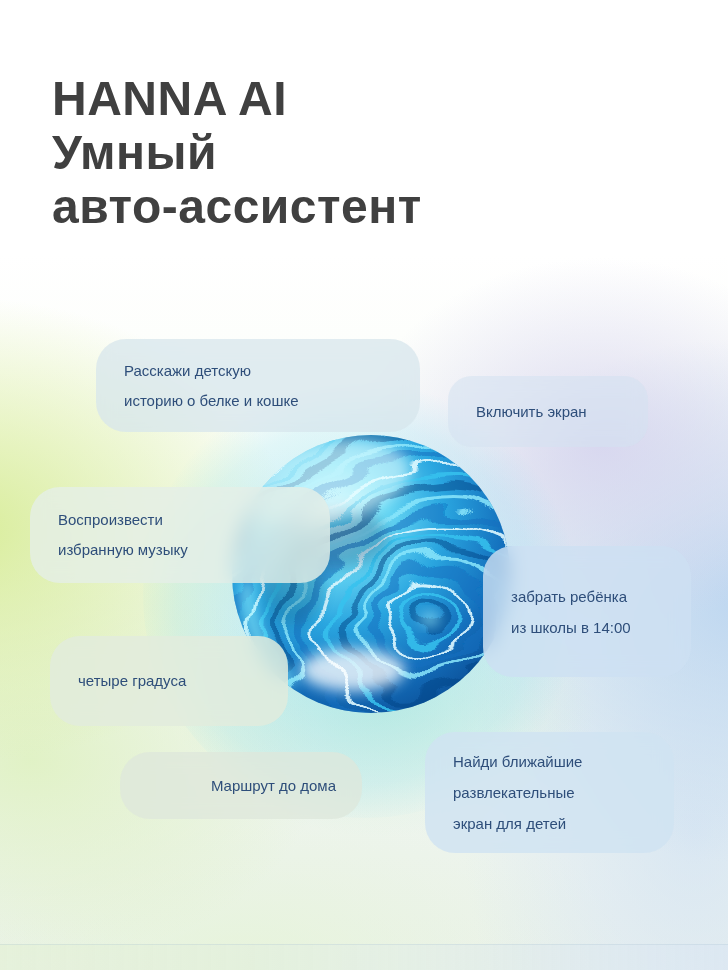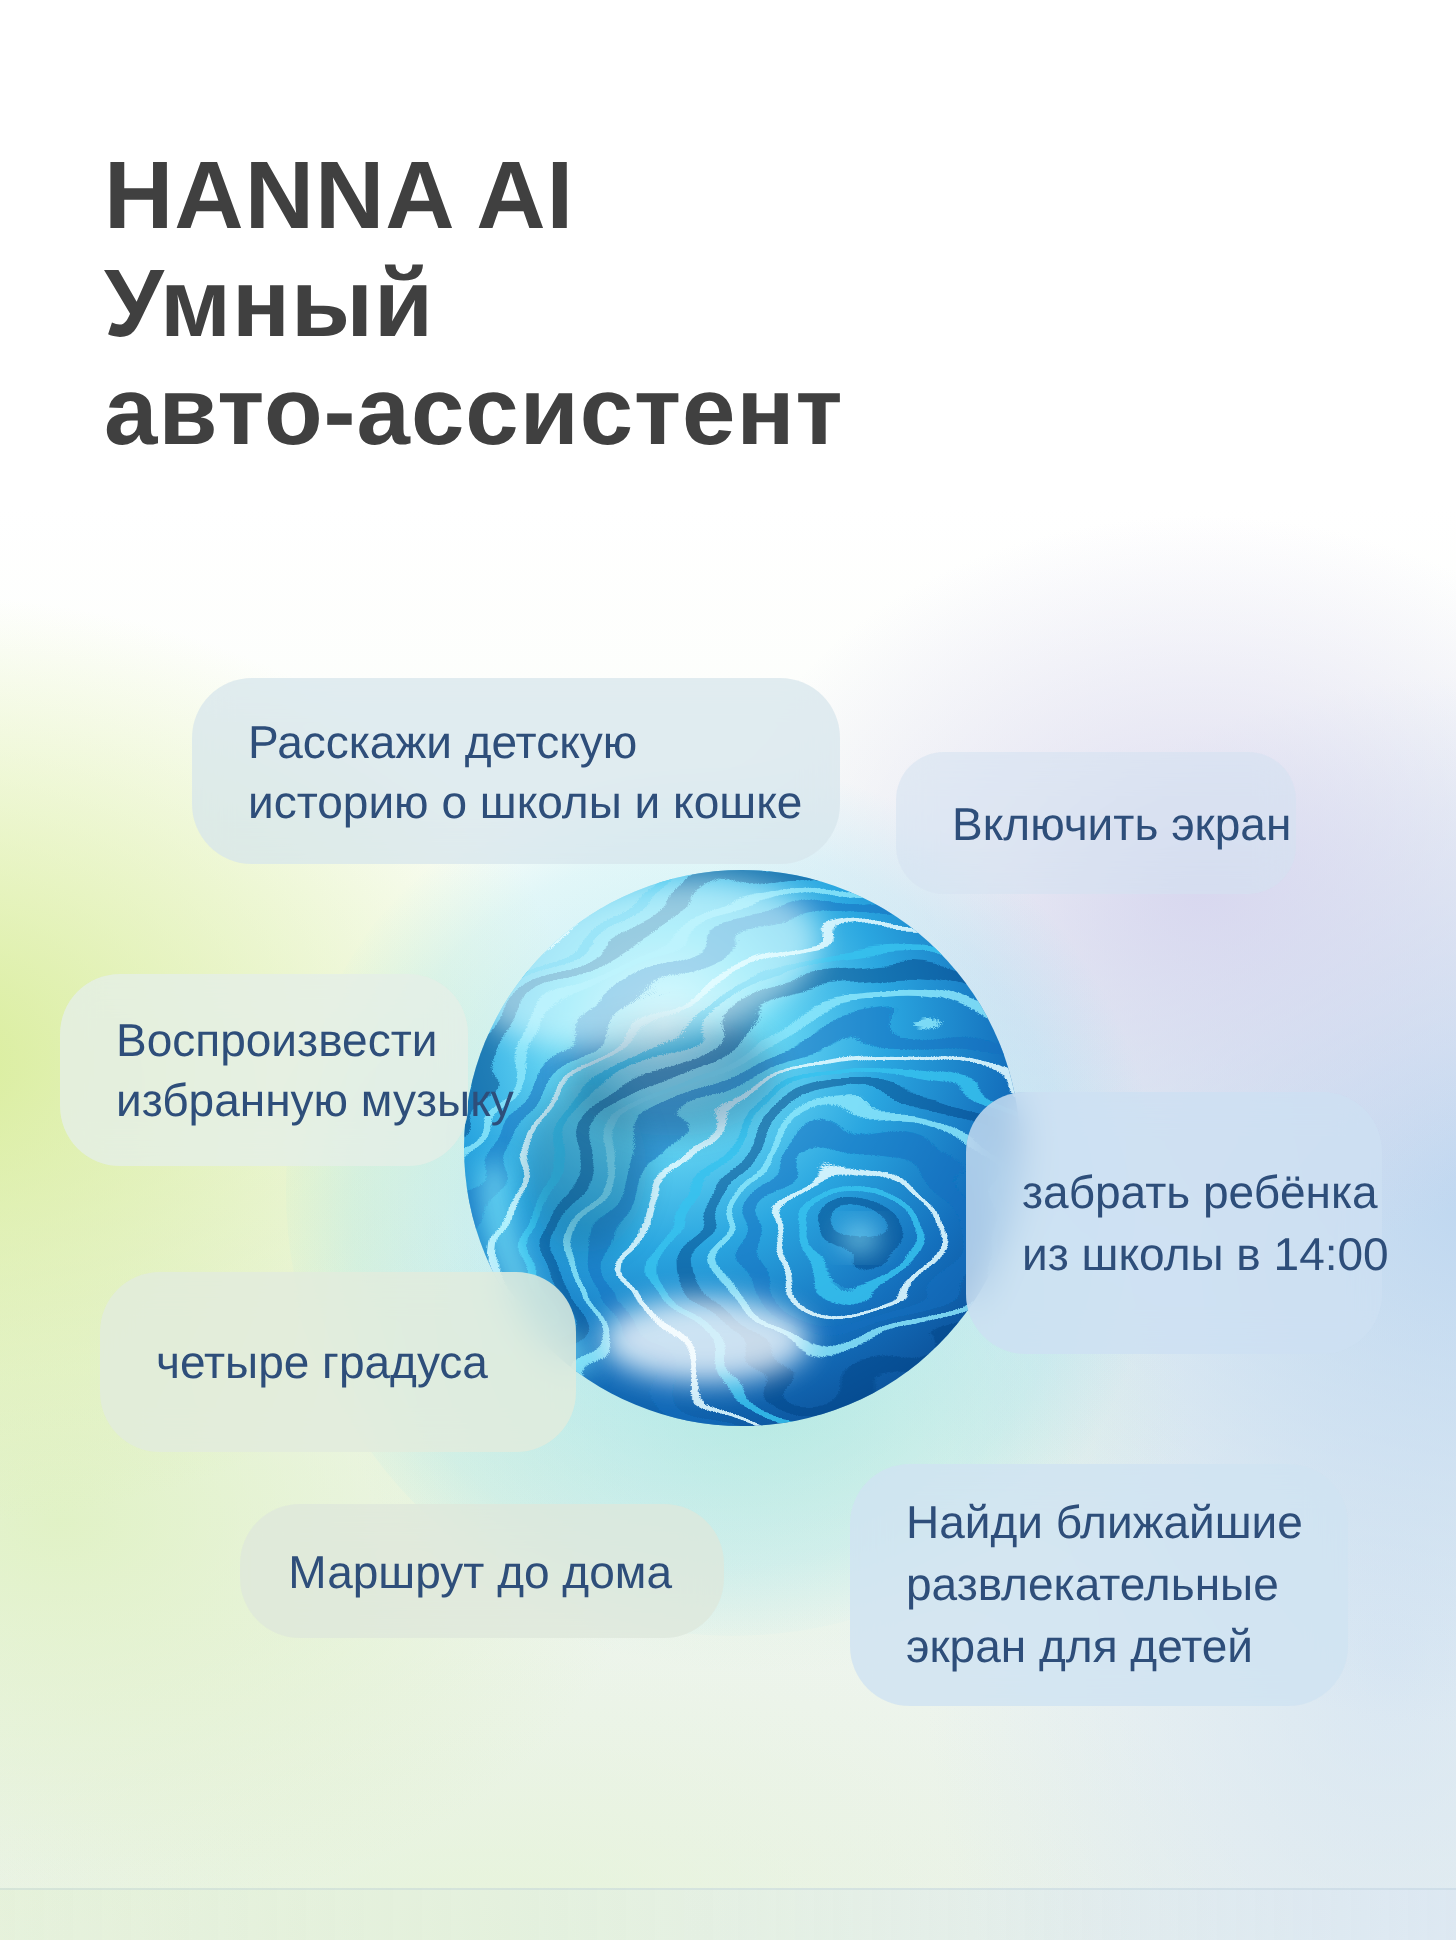--- a/index.html
+++ b/index.html
@@ -33,27 +33,27 @@
     position:absolute;left:143px;top:372px;width:446px;height:446px;z-index:1;border-radius:50%;
     background:radial-gradient(circle at 48% 52%, rgba(112,216,246,0.50), rgba(112,216,246,0.18) 55%, rgba(112,216,246,0) 68%);
   }
   .sphere{
     position:absolute;left:231px;top:434px;width:280px;height:280px;z-index:2;
   }
   .bubble{
     position:absolute;z-index:4;border-radius:30px;
     display:flex;flex-direction:column;justify-content:center;align-items:flex-start;
     padding:0 26px 0 28px;box-sizing:border-box;
-    color:#2e4e7a;font-size:23px;line-height:30px;
+    color:#2e4e7a;font-size:15px;line-height:30px;
     -webkit-backdrop-filter:blur(9px);backdrop-filter:blur(9px);
   }
   .bubble .line{white-space:nowrap;}
   .b1{left:96px; top:339px; width:324px; height:93px; background:rgba(214,228,236,0.72);}
   .b2{left:448px;top:376px; width:200px; height:71px; background:rgba(212,226,240,0.55);border-radius:24px;}
-  .b3{left:30px; top:487px; width:204px; height:96px; background:rgba(229,239,231,0.80);}
+  .b3{left:30px; top:487px; width:300px; height:96px; background:rgba(229,239,231,0.80);}
   .b4{left:483px;top:546px; width:208px; height:131px;background:rgba(205,224,242,0.80);line-height:31px;}
   .b5{left:50px; top:636px; width:238px; height:90px; background:rgba(226,235,221,0.82);}
   .b6{left:120px;top:752px; width:242px; height:67px; background:rgba(221,231,219,0.75);align-items:flex-end;}
   .b7{left:425px;top:732px; width:249px; height:121px;background:rgba(208,227,242,0.82);line-height:31px;justify-content:center;}
 </style>
 </head>
 <body>
 
 <div class="bg"></div>
 <div class="footer-band"></div>
@@ -117,21 +117,21 @@
     <ellipse cx="62" cy="150" rx="30" ry="42" fill="#0f4c70" opacity="0.28" filter="url(#soft)"></ellipse>
     <ellipse cx="92" cy="48" rx="88" ry="40" fill="#eaffff" opacity="0.55" filter="url(#soft)" transform="rotate(-10 92 48)"></ellipse>
     <ellipse cx="122" cy="236" rx="52" ry="21" fill="#ffffff" opacity="0.78" filter="url(#soft)"></ellipse>
     <path d="M 16 148 A 126 126 0 0 0 62 250" stroke="#8df2ff" stroke-width="10" fill="none" opacity="0.9" filter="url(#soft)"></path>
     <ellipse cx="199" cy="185" rx="9" ry="6" fill="#9ff0ff" opacity="0.9" filter="url(#soft)"></ellipse>
   </g>
 </svg>
 
 <div class="bubble b1">
   <div class="line">Расскажи детскую</div>
-  <div class="line">историю о школы и кошке</div>
+  <div class="line">историю о белке и кошке</div>
 </div>
 
 <div class="bubble b2">
   <div class="line">Включить экран</div>
 </div>
 
 <div class="bubble b3">
   <div class="line">Воспроизвести</div>
   <div class="line">избранную музыку</div>
 </div>

